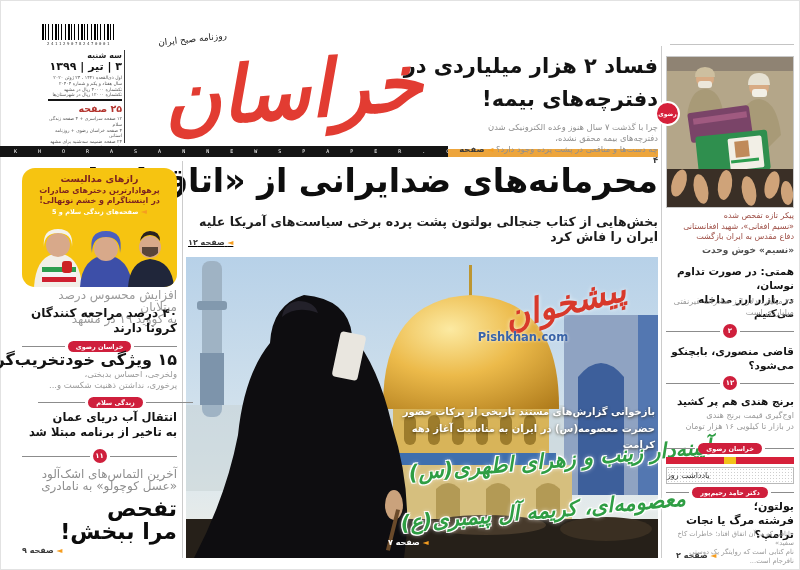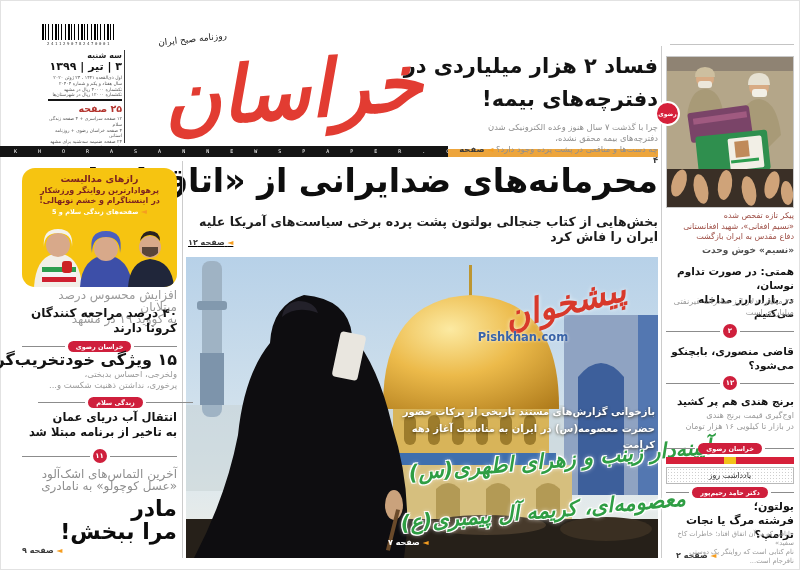--- a/index.html
+++ b/index.html
@@ -68,21 +68,21 @@
   .rc-badge{left:655px;top:101px;width:21px;height:21px;border-radius:50%;background:#d6203a;
     border:2px solid #fff;color:#fff;font-size:6px;font-weight:bold;line-height:21px;text-align:center;box-sizing:content-box;}
   .rc-caption{font-size:8px;line-height:10.5px;color:#9c4b42;}
   .rc-caption-b{font-size:9px;color:#4f4f4f;}
   .rc-title{font-size:10.5px;line-height:14px;color:#141414;}
   .rc-sub{font-size:8.2px;line-height:10.5px;color:#9a9a9a;}
   .redbar{left:666px;top:457px;width:128px;height:7px;background:#d6203a;}
   .redbar span{position:absolute;left:58px;top:0;width:12px;height:7px;background:#f2c21c;}
   .notebox{left:666px;top:467px;width:128px;height:17px;border:1px solid #b9b9b9;box-sizing:border-box;
     background-image:radial-gradient(#cfcfcf 0.5px,transparent 0.6px);background-size:3px 3px;
-    font-size:8px;color:#333;text-align:center;line-height:15px;}
+    font-size:8px;color:#333;text-align:left;line-height:15px;}
 
   
   .main-photo{left:186px;top:257px;width:472px;height:301px;overflow:hidden;}
   .wm-fa{left:480px;top:283px;width:170px;font-size:34px;font-weight:bold;font-style:italic;
     color:#d8392b;transform:rotate(-14deg);text-shadow:0 0 4px rgba(255,255,255,0.8);text-align:center;}
   .wm-en{left:468px;top:330px;width:110px;direction:ltr;text-align:center;font-size:11.5px;
     font-weight:bold;color:#3a64a8;text-shadow:0 0 3px rgba(255,255,255,0.9);}
   .photo-cap{left:385px;top:404px;width:270px;font-size:10px;font-weight:bold;color:#fff;
     line-height:16.5px;text-shadow:0 1px 3px rgba(40,30,0,0.75);}
   .poem{font-size:21px;font-weight:bold;font-style:italic;color:#2f9e44;white-space:nowrap;
@@ -223,21 +223,21 @@
   <div class="abs poem" style="left:408px;top:448px;transform:rotate(-5deg);">آیینه‌دار زینب و زهرای اطهری(س)</div>
   <div class="abs poem" style="left:400px;top:499px;transform:rotate(-5deg);">معصومه‌ای، کریمه آل پیمبری(ع)</div>
   <div class="abs photo-ref">
     <span class="arrow">◄</span>
     <span class="ref">صفحه ۷</span>
   </div>
 
   <div class="abs promo-box">
     <div class="promo-t1">رازهای مدالیست</div>
     <div class="promo-t2">
-      <div>پرهوادارترین روایتگر ورزشکار</div>
+      <div>پرهوادارترین دخترهای صادرات</div>
       <div>در اینستاگرام و خشم نونهالی!</div>
     </div>
     <div class="promo-ref">
       <span class="arrow">◄</span>
       <span>صفحه‌های زندگی سلام و 5</span>
     </div>
     <svg width="155" height="66" viewBox="0 0 155 66" style="position:absolute;left:0;bottom:0;">
 
       <path d="M12,66 Q14,34 36,32 Q58,34 60,66 Z" fill="#f2efe8"></path>
       <circle cx="36" cy="24" r="12" fill="#d8a98a"></circle>
@@ -294,21 +294,21 @@
     <span class="line"></span>
     <span class="badge">۱۱</span>
     <span class="line"></span>
   </div>
 
   <div class="abs leftcol-sub right" style="top:468px;color:#8f8f8f;">
     <div>آخرین التماس‌های اشک‌آلود</div>
     <div>«عسل کوچولو» به نامادری</div>
   </div>
   <div class="abs big-title b right" style="top:497px;">
-    <div>مادر</div>
+    <div>تفحص</div>
     <div>مرا ببخش!</div>
   </div>
   <div class="abs" style="left:22px;top:546px;font-size:8px;">
     <span class="arrow">◄</span>
     <span class="ref">صفحه ۹</span>
   </div>
 
   <div class="abs rc-photo">
     <svg width="126" height="150" viewBox="0 0 126 150">
       <rect width="126" height="150" fill="#b4a689"></rect>

